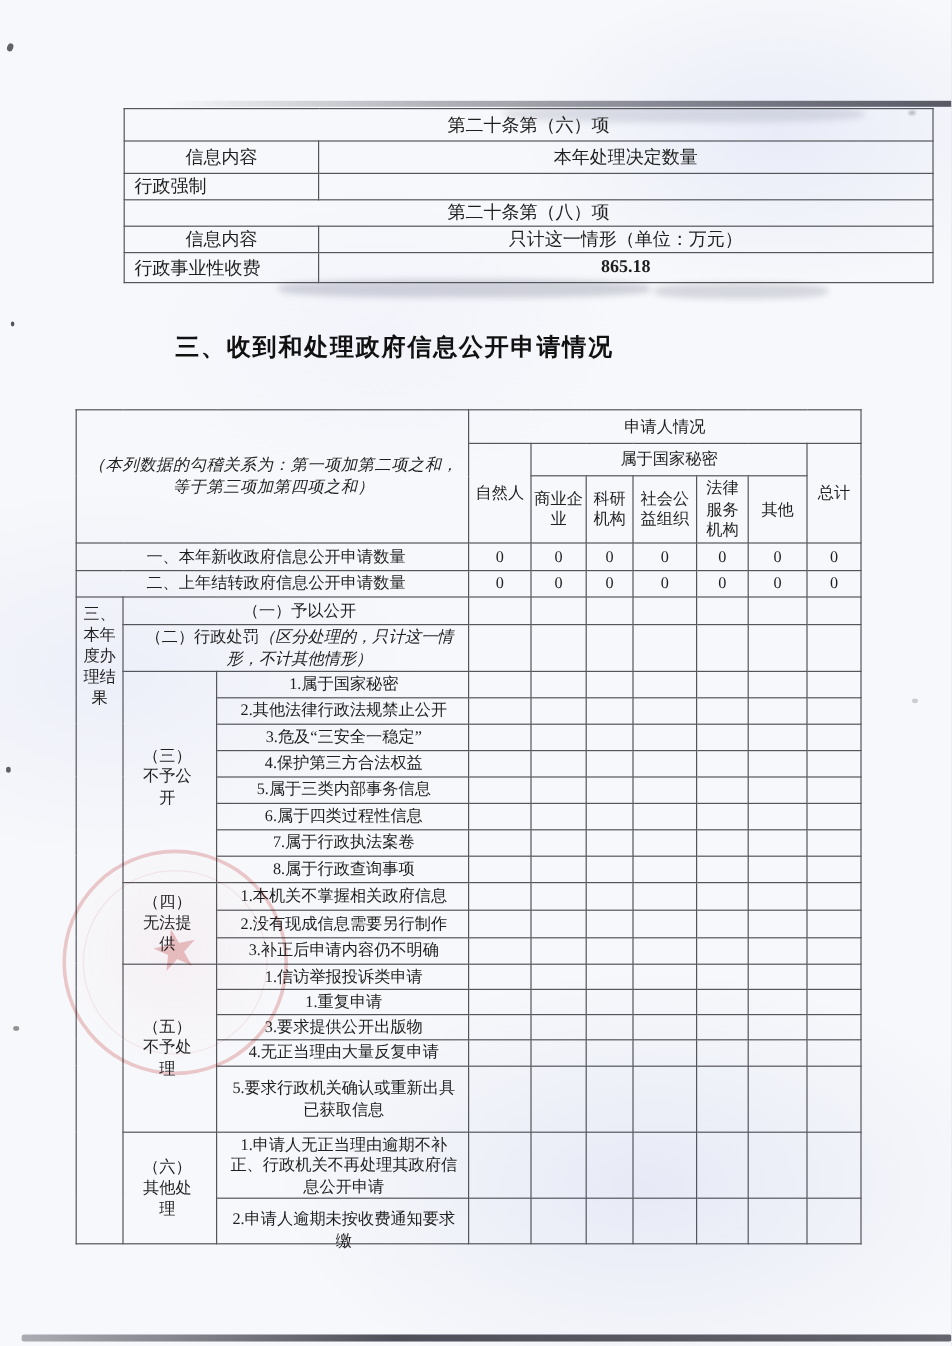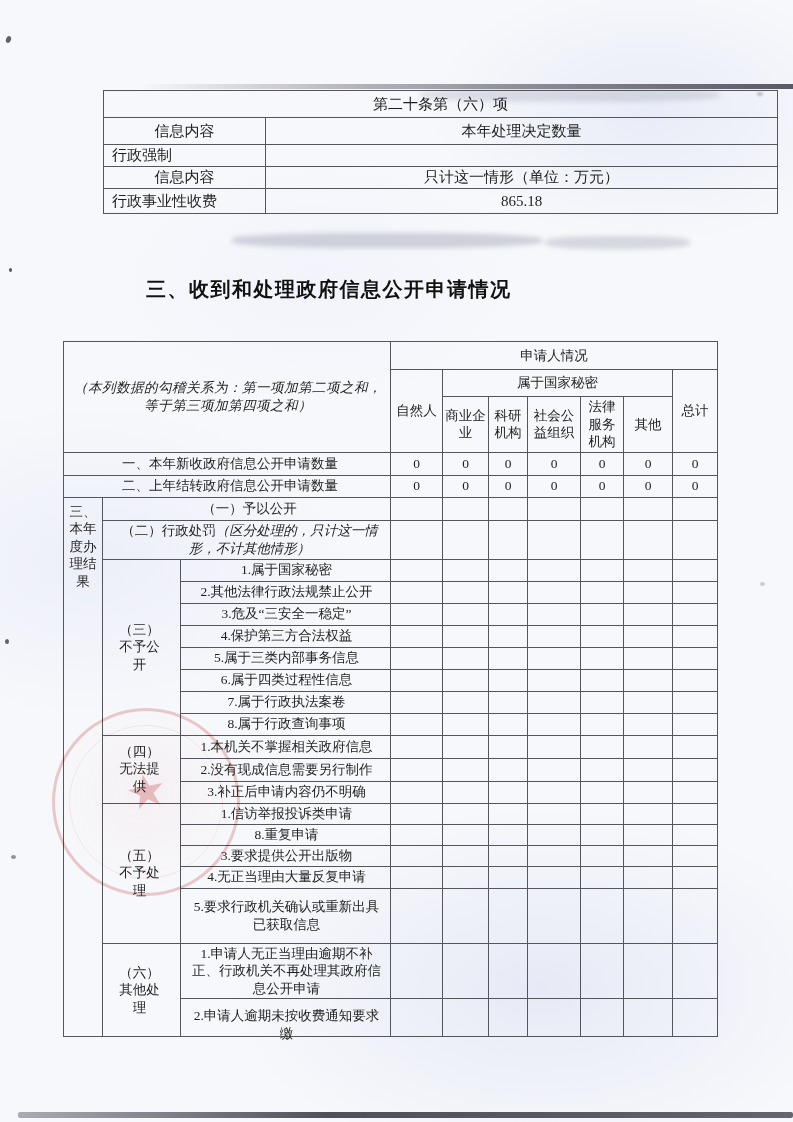--- a/index.html
+++ b/index.html
@@ -17,21 +17,21 @@
   table{border-collapse:collapse;table-layout:fixed;background:transparent;}
   td{border:1px solid #55555c;vertical-align:middle;overflow:visible;}
 
   
   .fee-table{position:absolute;left:63px;top:90px;padding-left:40px;}
   .fee-table table{width:674px;}
   .fee-table td{font-size:15px;}
   .fee-title{text-align:center;font-weight:400;}
   .fee-label{text-align:left;padding-left:8px;}
   .fee-val{text-align:center;}
-  .fee-amount{font-weight:400;font-size:15.5px;}
+  .fee-amount{font-weight:700;font-size:15.5px;}
 
   
   .heading{
     position:absolute;left:146px;top:276px;
     font-family:"Liberation Sans","DejaVu Sans",sans-serif;
     font-weight:700;font-size:20px;letter-spacing:1.5px;color:#111;
   }
 
   
   .app-table{position:absolute;left:63px;top:341px;}
@@ -118,20 +118,23 @@
           <tr style="height:27px">
         <td colspan="2" class="fee-title">第二十条第（六）项</td>
       </tr>
       <tr style="height:27px">
         <td class="fee-val">信息内容</td>
         <td class="fee-val">本年处理决定数量</td>
       </tr>
       <tr style="height:18px">
         <td class="fee-label">行政强制</td>
         <td class="fee-val"></td>
+      </tr>
+      <tr style="height:20px">
+        <td colspan="2" class="fee-title">第二十条第（八）项</td>
       </tr>
       <tr style="height:22px">
         <td class="fee-val">信息内容</td>
         <td class="fee-val">只计这一情形（单位：万元）</td>
       </tr>
       <tr style="height:25px">
         <td class="fee-label">行政事业性收费</td>
         <td class="fee-val fee-amount">865.18</td>
       </tr>
     </tbody>
@@ -329,21 +332,21 @@
         <td class="item">1.信访举报投诉类申请</td>
       <td></td>
             <td></td>
             <td></td>
             <td></td>
             <td></td>
             <td></td>
             <td></td>
           </tr>
       <tr style="height:21px">
-            <td class="item">8.重复申请</td>
+            <td class="item">1.重复申请</td>
             <td></td>
             <td></td>
             <td></td>
             <td></td>
             <td></td>
             <td></td>
             <td></td>
           </tr>
       <tr style="height:21px">
             <td class="item">3.要求提供公开出版物</td>

